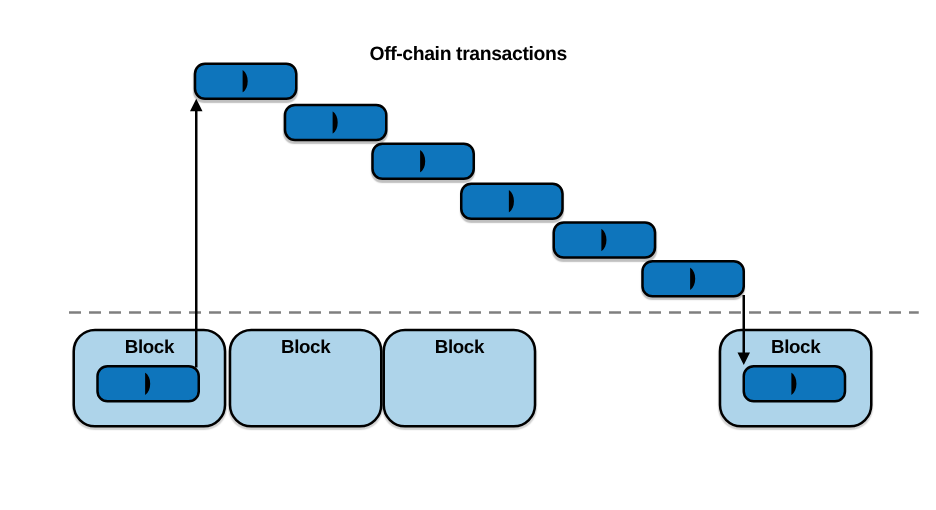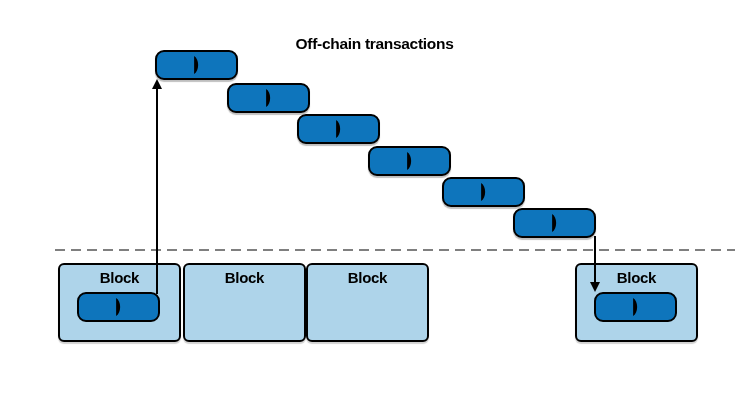--- a/index.html
+++ b/index.html
@@ -24,21 +24,21 @@
   .tx{
     position:absolute;width:83px;height:30px;box-sizing:border-box;
     background:var(--tx-fill);border:2px solid var(--outline);border-radius:9px;
     display:flex;align-items:center;justify-content:center;
     box-shadow:0 2px 1px rgba(0,0,0,0.25);
     z-index:2;
   }
   .tx svg{width:7px;height:18px;display:block;}
   .block{
     position:absolute;top:263px;width:123px;height:79px;box-sizing:border-box;
-    background:var(--block-fill);border:2px solid var(--outline);border-radius:6px;
+    background:var(--block-fill);border:2px solid var(--outline);border-radius:18px;
     text-align:center;z-index:1;
     box-shadow:0 2px 1px rgba(0,0,0,0.18);
   }
   .block-label{
     display:inline-block;margin-top:4px;font-size:15px;font-weight:700;color:#000;
     letter-spacing:-0.3px;
   }
   .block .tx{left:17px;top:27px;box-shadow:none;}
   .divider{
     position:absolute;left:55px;top:249px;width:680px;height:2px;

